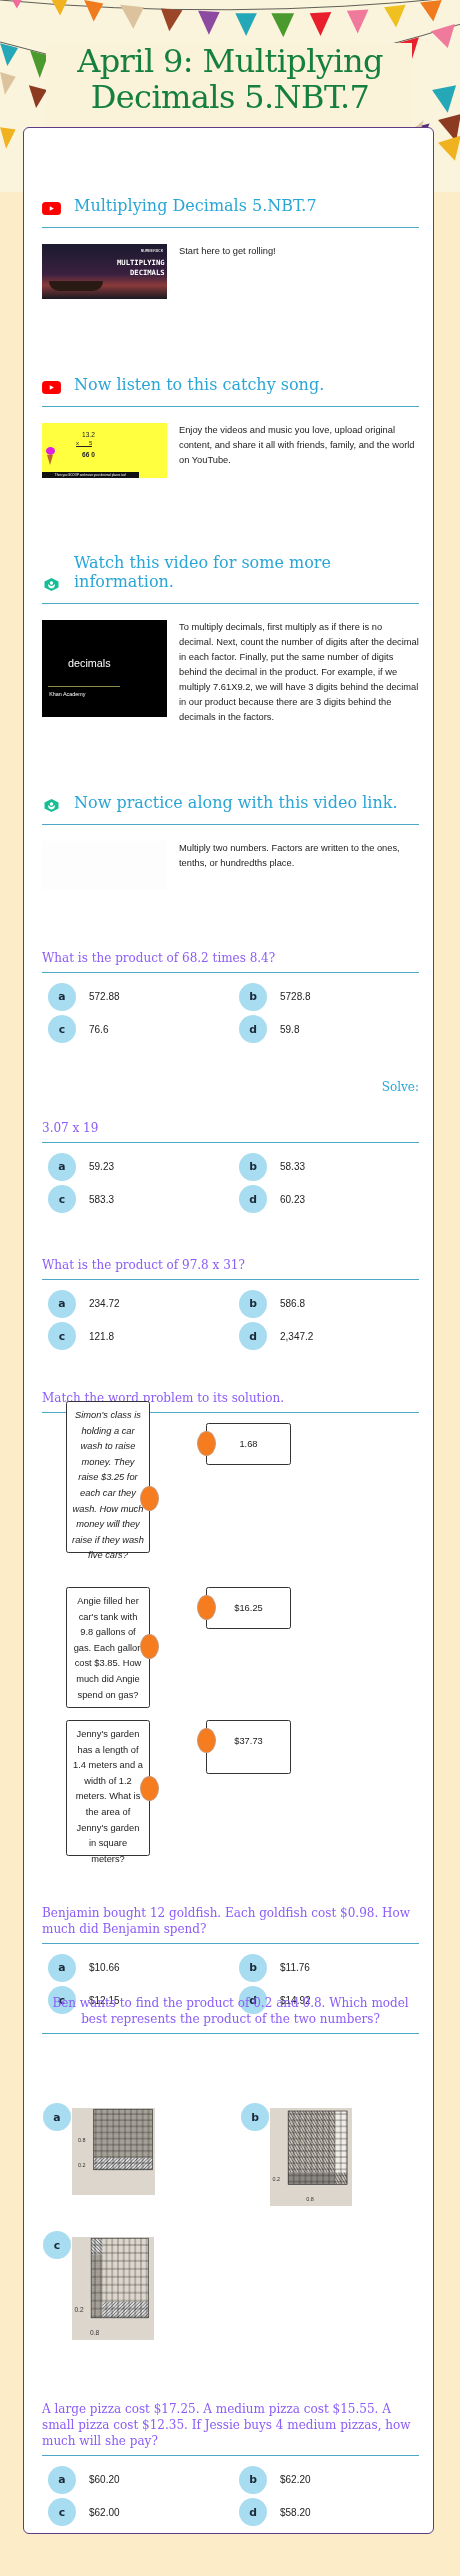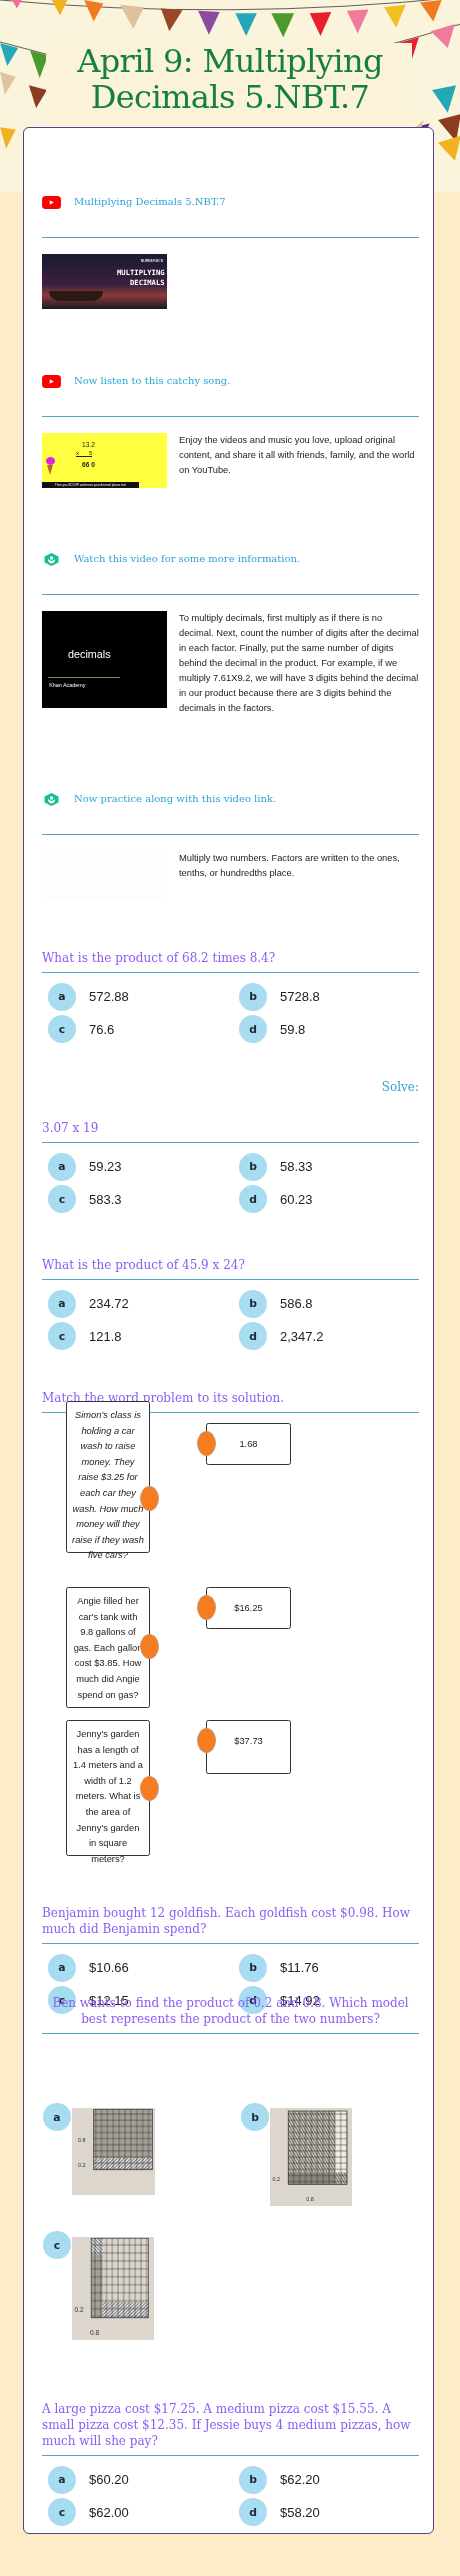--- a/index.html
+++ b/index.html
@@ -31,24 +31,24 @@
   .card {
     position: absolute; left: 23px; top: 127px; width: 411px; height: 2459px;
     background: #ffffff;
     border: 1.8px solid #5f3a86;
     border-radius: 6px;
     box-sizing: border-box;
     height: 2407px;
   }
   .section { position: absolute; left: 42px; width: 377px; }
   .sec-head {
-    display: flex; align-items: flex-start;
+    display: flex; align-items: flex-end;
     font-family: "DejaVu Serif", serif;
-    font-size: 10px; color: #2aa6d6;
-    padding-bottom: 28px;
+    font-size: 16px; color: #2aa6d6;
+    padding-bottom: 12px;
     border-bottom: 0.9px solid #4ea7c6;
   }
   .sec-head .icon { width: 19px; height: 13px; margin-right: 13px; flex: none; }
   .q-head {
     font-family: "DejaVu Serif", serif;
     font-size: 12px; line-height: 16px; color: #8b5cf6;
     padding-bottom: 6px;
     border-bottom: 0.9px solid #4ea7c6;
   }
   .media-row { display: block; margin-top: 15.6px; overflow: hidden; }
@@ -58,21 +58,21 @@
   }
   .desc { font-size: 9.3px; line-height: 15px; color: #222; }
   .opts { display: grid; grid-template-columns: 191px 186px; row-gap: 4.8px; margin-top: 9.6px; }
   .opt { display: flex; align-items: center; cursor: pointer; height: 28px; }
   .bubble {
     width: 28px; height: 28px; border-radius: 50%;
     background: #a8dcf0; margin-left: 6px; margin-right: 13px;
     display: flex; align-items: center; justify-content: center;
     font-family: "DejaVu Sans", sans-serif; font-size: 10.8px; font-weight: bold; color: #1a2a3a;
   }
-  .opt-text { font-size: 13px; color: #222; }
+  .opt-text { font-size: 10px; color: #222; }
   .match-box {
     position: absolute; border: 0.9px solid #333; border-radius: 2.4px; background: #fff;
     box-sizing: border-box; font-size: 9.3px; line-height: 15.6px; color: #222;
     text-align: center; padding: 6px 4.8px;
   }
   .dot {
     position: absolute; width: 19px; height: 25px; border-radius: 50%;
     background: #f57c1f; border: 0.6px solid #c99a7a; box-sizing: border-box; cursor: pointer;
   }
   .grid-img {
@@ -128,20 +128,21 @@
       </svg>
     <span>Multiplying Decimals 5.NBT.7</span>
   </div>
   <div class="media-row">
     <div class="thumb" style="background:linear-gradient(180deg,#1a1a2e 0%,#3a2040 55%,#8a3a3a 75%,#1a1a22 100%);">
       <div style="position:absolute;right:3.6px;top:4.8px;color:#fff;font-size:4.2px;font-family:'DejaVu Sans Mono',monospace;">NUMBEROCK</div>
       <div style="position:absolute;right:2.4px;top:14.4px;color:#fff;font-size:7.2px;font-weight:bold;font-family:'DejaVu Sans Mono',monospace;">MULTIPLYING</div>
       <div style="position:absolute;right:2.4px;top:24px;color:#fff;font-size:7.2px;font-weight:bold;font-family:'DejaVu Sans Mono',monospace;">DECIMALS</div>
       <div style="position:absolute;left:7.2px;top:37px;width:54px;height:10.8px;background:#2a1a14;border-radius:0 0 12px 12px;"></div>
     </div>
+    <div class="desc">Start here to get rolling!</div>
   </div>
 </div>
 
 <div class="section" style="top:375px;">
   <div class="sec-head">
     <svg class="icon" viewBox="0 0 32 22">
         <rect x="0" y="0" width="32" height="22" rx="6" fill="#ff0000"></rect>
         <polygon points="13,7 13,15 20,11" fill="#fff"></polygon>
       </svg>
     <span>Now listen to this catchy song.</span>
@@ -232,21 +233,21 @@
         <span class="opt-text">583.3</span>
       </div>
     <div class="opt">
         <span class="bubble">d</span>
         <span class="opt-text">60.23</span>
       </div>
   </div>
 </div>
 
 <div class="section" style="top:1257px;">
-  <div class="q-head">What is the product of 45.9 x 24?</div>
+  <div class="q-head">What is the product of 97.8 x 31?</div>
   <div class="opts">
     <div class="opt">
         <span class="bubble">a</span>
         <span class="opt-text">234.72</span>
       </div>
     <div class="opt">
         <span class="bubble">b</span>
         <span class="opt-text">586.8</span>
       </div>
     <div class="opt">

